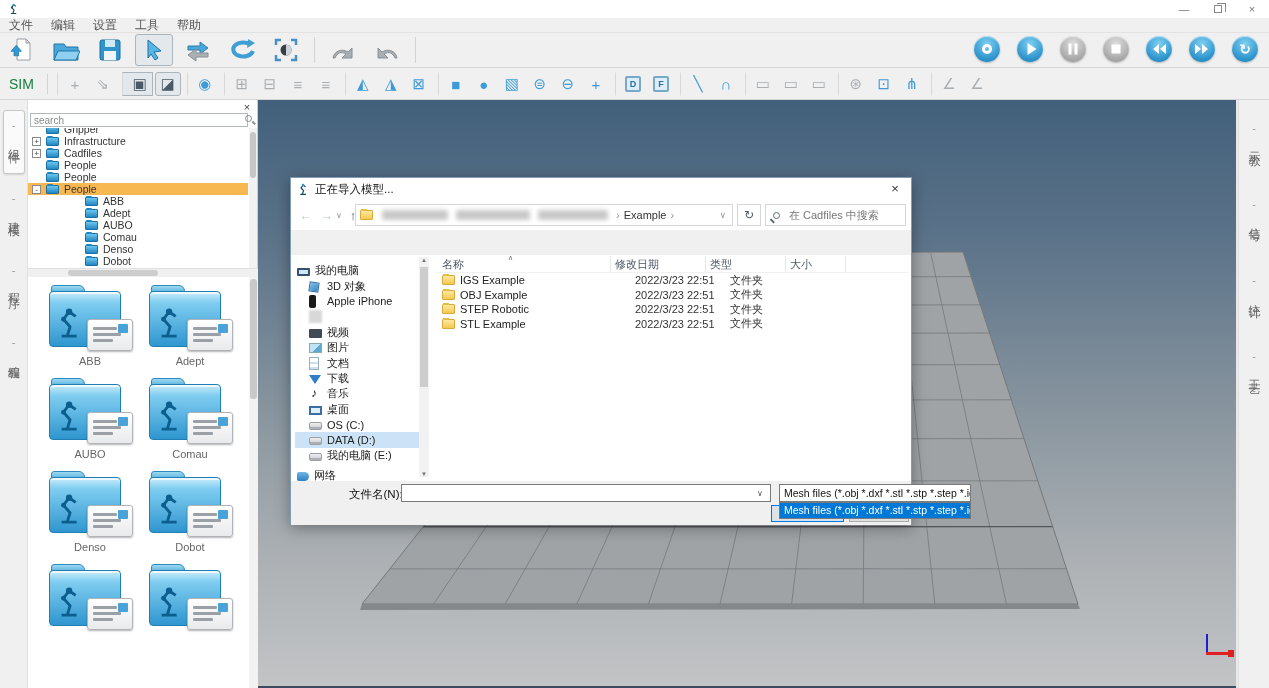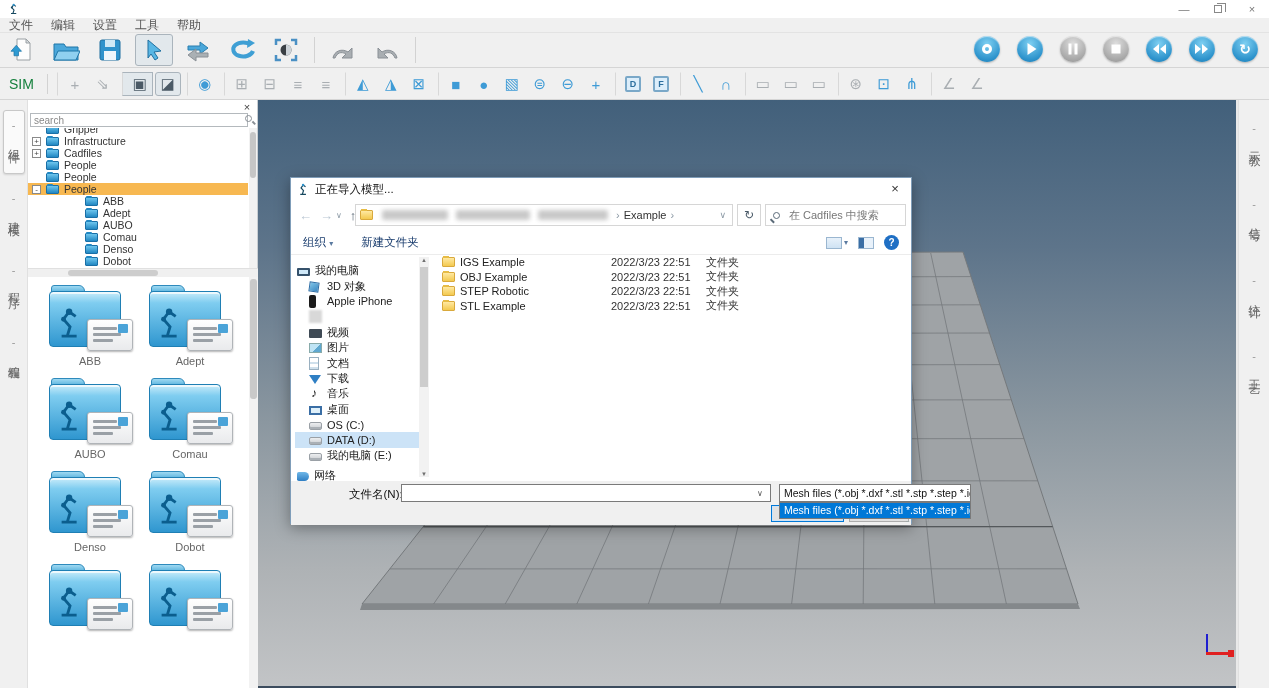--- a/index.html
+++ b/index.html
@@ -152,21 +152,21 @@
   #dnav-sb .sb-dn { position:absolute; bottom:0; left:0; width:10px; text-align:center; }
   #dnav-sb .thumb { position:absolute; left:1px; top:10px; width:8px; height:120px; background:#cdcdcd; }
   #file-area { position:absolute; left:147px; top:0; width:470px; height:226px; }
   #file-head { display:flex; height:18px; align-items:center; font-size:11px; color:#4a5866; border-bottom:1px solid #f0f0f0; }
   .fh { border-right:1px solid #e8e8e8; height:16px; line-height:16px; padding-left:4px; position:relative; }
   .fh-name { width:173px; } .fh-date { width:95px; } .fh-type { width:80px; } .fh-size { width:60px; }
   #sort-caret { position:absolute; left:70px; top:-6px; font-size:7px; color:#667; }
   .f-row { display:flex; height:14.5px; align-items:center; font-size:11px; color:#222; }
   .f-ic { width:13px; height:10px; background:linear-gradient(#ffe9a2,#f3c94f); border:1px solid #d9a93c; border-radius:1px; margin:0 5px 0 4px; position:relative; flex:none; }
   .f-ic:before { content:""; position:absolute; left:0; top:-2px; width:6px; height:2px; background:#e7bc45; }
-  .f-name { width:151px; } .f-date { width:95px; color:#333; } .f-type { width:80px; color:#333; }
+  .f-name { width:151px; } .f-date { width:95px; color:#333;margin-left:24px; } .f-type { width:80px; color:#333; }
   #dlg-footer { position:absolute; left:0; top:303px; width:100%; height:44px; background:#f0f0f0; }
   #fname-label { position:absolute; left:58px; top:6px; font-size:11.5px; color:#111; }
   #fname-input { position:absolute; left:110px; top:3px; width:370px; height:18px; border:1px solid #7a7a7a; background:#fff; font-size:11px; padding:0 16px 0 4px; font-family:inherit; }
   #fname-caret { position:absolute; left:466px; top:8px; font-size:8px; color:#555; }
   #btn-open { position:absolute; left:480px; top:24px; width:73px; height:17px; background:#e1e1e1; border:1px solid #0078d7; box-shadow:inset 0 0 0 1px #cfe3f5; font-size:11px; color:#111; text-align:center; line-height:15px; }
   #btn-cancel { position:absolute; left:558px; top:24px; width:60px; height:17px; background:#e1e1e1; border:1px solid #adadad; font-size:11px; color:#111; text-align:center; line-height:15px; }
   #ftype-combo { position:absolute; left:488px; top:3px; width:192px; height:18px; background:#fff; border:1px solid #7a7a7a; font-size:10.5px; color:#111; line-height:16px; padding-left:4px; white-space:nowrap; overflow:hidden; z-index:6; }
   #ftype-drop { position:absolute; left:488px; top:21px; width:192px; background:#fff; border:1px solid #7a7a7a; z-index:7; }
   #ftype-drop .opt { height:15px; background:#0078d7; color:#fff; font-size:10.5px; line-height:15px; padding-left:4px; white-space:nowrap; overflow:hidden; }
   #dlg-grip { position:absolute; right:2px; bottom:1px; font-size:8px; color:#9aa; letter-spacing:-1px; }
@@ -757,32 +757,20 @@
         <span>Example</span>
         <span class="crumb-sep">›</span>
         <span id="addr-caret">∨</span>
       </div>
       <div id="refresh-btn">↻</div>
       <div id="dlg-search">
         <span class="mag"></span>
         <span class="ph">在 Cadfiles 中搜索</span>
       </div>
     </div>
-    <div id="dlg-cmdbar">
-      <span id="organize"><span>组织</span> <span class="dd">▾</span></span>
-      <span id="newfolder">新建文件夹</span>
-      <div id="cmd-right">
-        <span style="display:flex;align-items:center;gap:2px">
-            <span class="view-ic"></span>
-            <span style="font-size:8px;color:#5a7aa0">▾</span>
-          </span>
-        <span class="view-ic cols"></span>
-        <span class="help-ic">?</span>
-      </div>
-    </div>
     <div id="dlg-body">
       <div id="dlg-navtree">
 
           <div class="dnav-item ic-pc lv0">
             <span class="nav-ic"></span>
             <span>我的电脑</span>
           </div>
 
           <div class="dnav-item ic-3d">
             <span class="nav-ic"></span>
@@ -848,20 +836,26 @@
             <span class="nav-ic"></span>
             <span>网络</span>
           </div>
         </div>
       <div id="dnav-sb">
         <span class="sb-up">▲</span>
           <div class="thumb"></div>
           <span class="sb-dn">▼</span>
       </div>
       <div id="file-area">
+        <div id="file-head">
+          <span class="fh fh-name"><span>名称</span><span id="sort-caret">∧</span></span>
+          <span class="fh fh-date">修改日期</span>
+          <span class="fh fh-type">类型</span>
+          <span class="fh fh-size">大小</span>
+        </div>
         <div>
 
             <div class="f-row">
               <span class="f-ic"></span>
               <span class="f-name">IGS Example</span>
               <span class="f-date">2022/3/23 22:51</span>
               <span class="f-type">文件夹</span>
               <span class="f-size"></span>
             </div>
 

